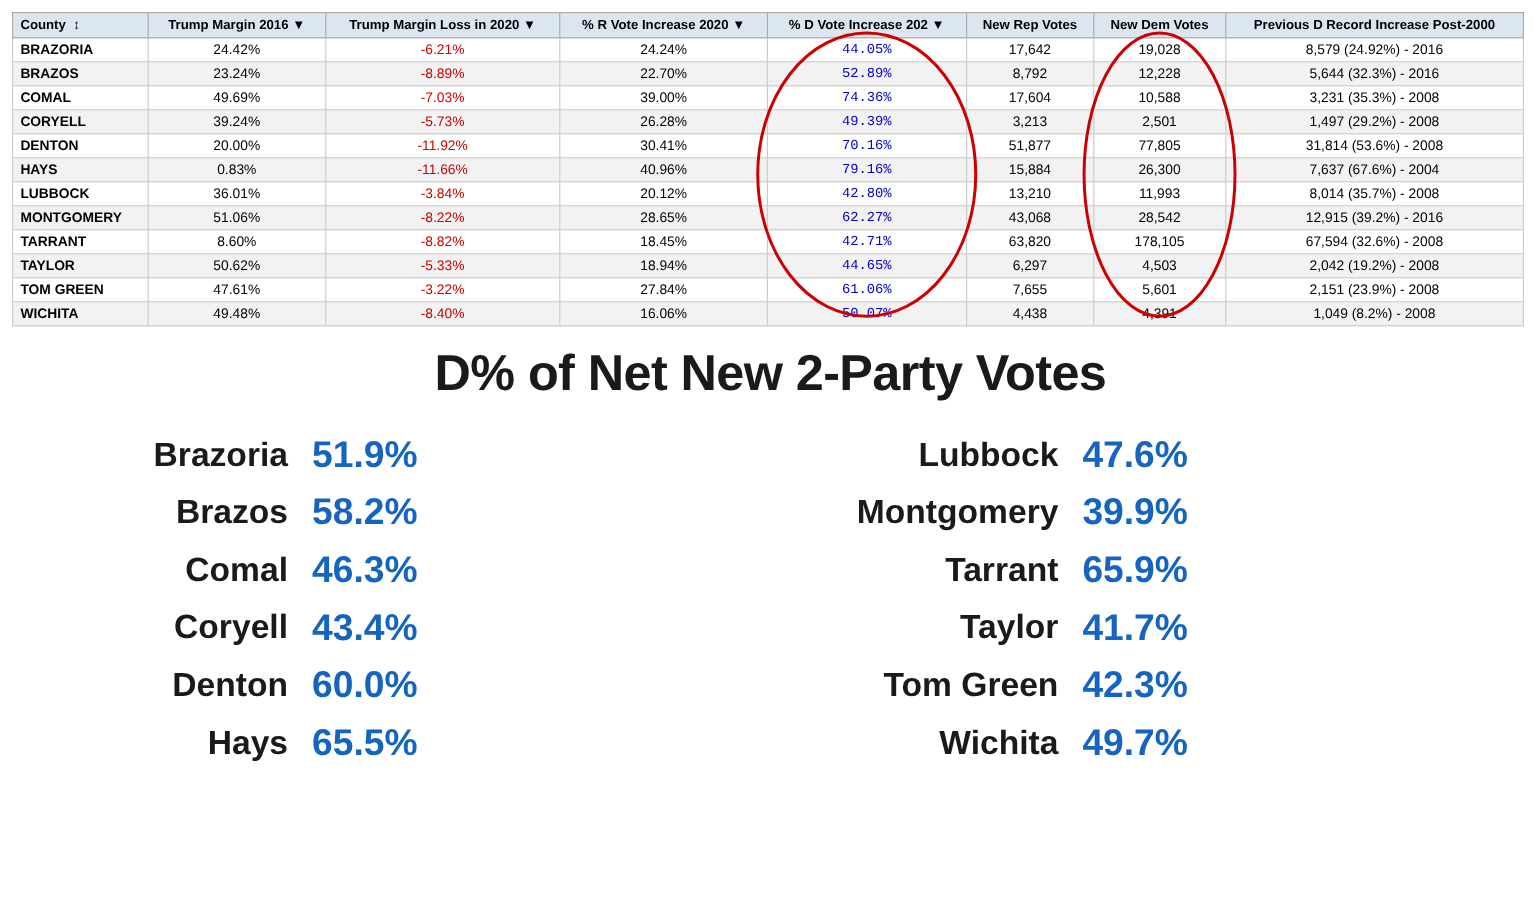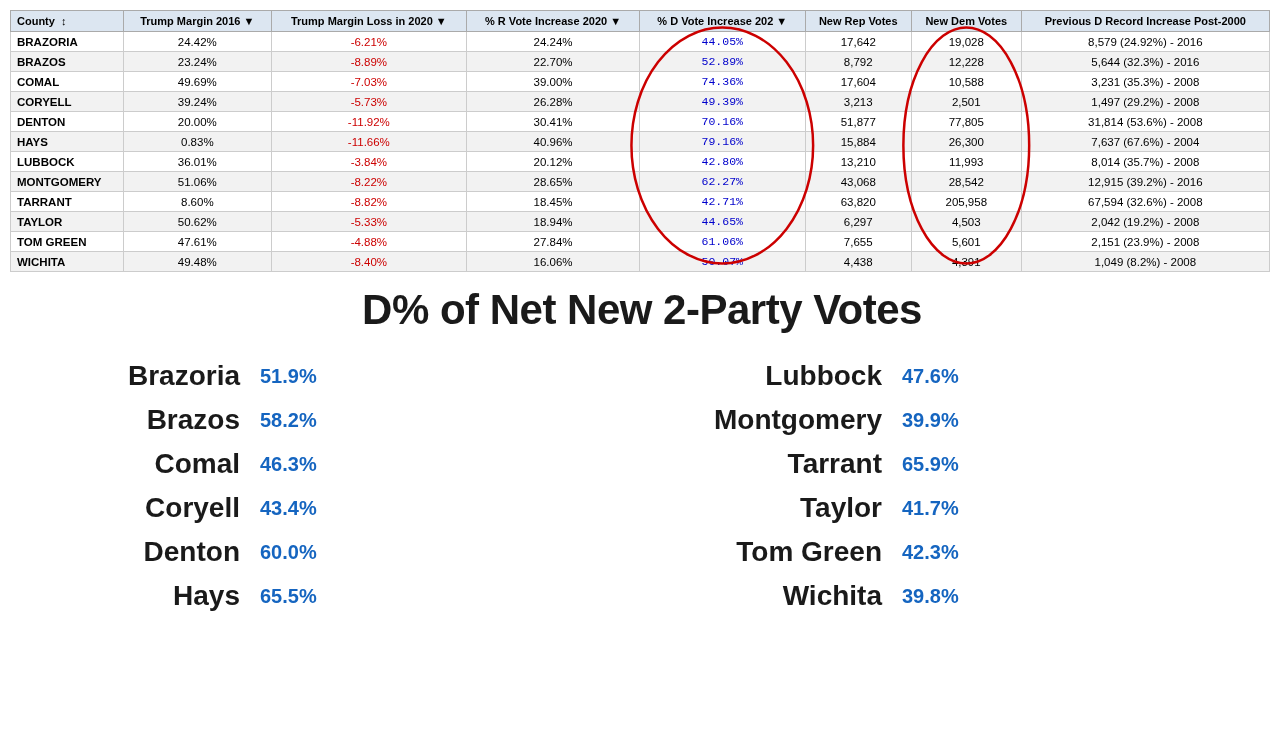--- a/index.html
+++ b/index.html
@@ -110,21 +110,21 @@
 
     .county-name {
       font-size: 28px;
       font-weight: 900;
       color: #1a1a1a;
       min-width: 180px;
       text-align: right;
     }
 
     .county-pct {
-      font-size: 20px;
+      font-size: 31px;
       font-weight: 700;
       color: #1565c0;
     }
 
     .left-col { padding-right: 60px; }
     .right-col { padding-left: 60px; }
   </style>
 </head>
 <body>
 
@@ -224,37 +224,37 @@
             <td>28,542</td>
             <td>12,915 (39.2%) - 2016</td>
           </tr>
           <tr>
             <td>TARRANT</td>
             <td>8.60%</td>
             <td class="negative">-8.82%</td>
             <td>18.45%</td>
             <td class="positive-blue">42.71%</td>
             <td>63,820</td>
-            <td>205,958</td>
+            <td>178,105</td>
             <td>67,594 (32.6%) - 2008</td>
           </tr>
           <tr>
             <td>TAYLOR</td>
             <td>50.62%</td>
             <td class="negative">-5.33%</td>
             <td>18.94%</td>
             <td class="positive-blue">44.65%</td>
             <td>6,297</td>
             <td>4,503</td>
             <td>2,042 (19.2%) - 2008</td>
           </tr>
           <tr>
             <td>TOM GREEN</td>
             <td>47.61%</td>
-            <td class="negative">-4.88%</td>
+            <td class="negative">-3.22%</td>
             <td>27.84%</td>
             <td class="positive-blue">61.06%</td>
             <td>7,655</td>
             <td>5,601</td>
             <td>2,151 (23.9%) - 2008</td>
           </tr>
           <tr>
             <td>WICHITA</td>
             <td>49.48%</td>
             <td class="negative">-8.40%</td>
@@ -319,17 +319,17 @@
         <div class="county-item right-col">
           <span class="county-name">Taylor</span>
           <span class="county-pct">41.7%</span>
         </div>
         <div class="county-item right-col">
           <span class="county-name">Tom Green</span>
           <span class="county-pct">42.3%</span>
         </div>
         <div class="county-item right-col">
           <span class="county-name">Wichita</span>
-          <span class="county-pct">39.8%</span>
+          <span class="county-pct">49.7%</span>
         </div>
       </div>
   </div>
 </div>
 
 </body></html>

